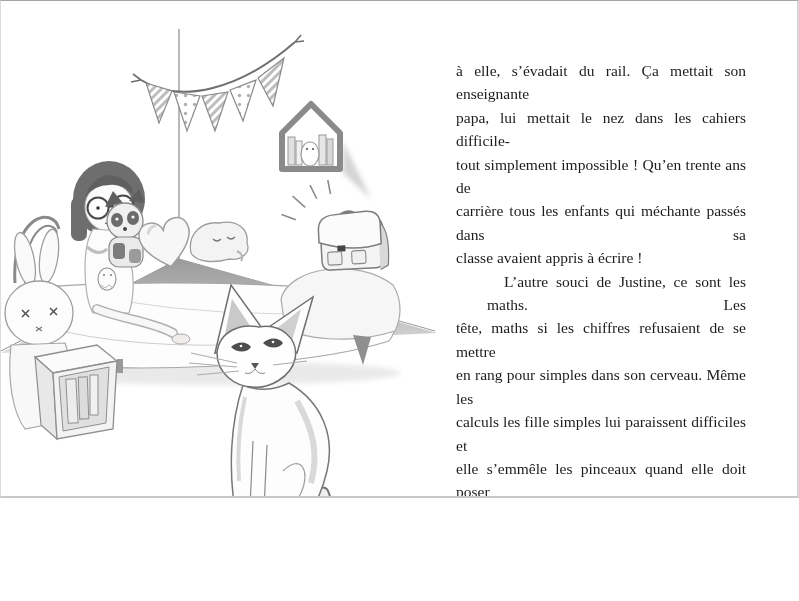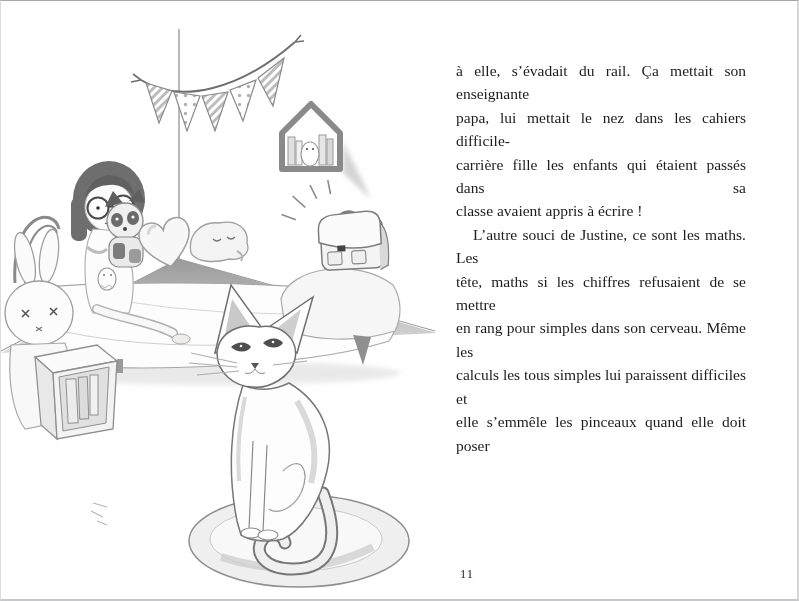--- a/index.html
+++ b/index.html
@@ -1,30 +1,30 @@
 <!DOCTYPE html>
 <html><head>
 <meta charset="utf-8">
 <style>
   html,body{margin:0;padding:0;background:#fff;}
   #screen{
-    position:relative;width:799px;height:601px;background:#ffffff;overflow:hidden;
+    position:relative;width:799px;height:498px;background:#ffffff;overflow:hidden;
     border-top:1px solid #a6a6a6;border-right:2px solid #d4d6d9;
     border-bottom:2px solid #c6c8cb;border-left:1px solid #dcdcdc;
     box-sizing:border-box;
     font-family:"Liberation Serif","DejaVu Serif",serif;
   }
   #illustration{position:absolute;left:0;top:0;width:448px;height:601px;}
   #text-column{
     position:absolute;left:455px;top:58px;width:290px;
     font-size:15.5px;line-height:23.4px;color:#1c1c1c;
   }
   .line{text-align:justify;text-align-last:justify;white-space:normal;}
   .line.last{text-align-last:left;}
-  .line.indent{text-indent:17px;}
+  .line.indent{text-indent:17px;margin-left:31px;}
   #folio{
     position:absolute;left:459px;top:566px;width:290px;text-align:left;
     font-size:12.5px;color:#26262e;letter-spacing:1px;
   }
 </style>
 </head>
 <body>
 
 <div id="screen">
 
@@ -197,28 +197,29 @@
       <polygon points="250,362 258,362 254,368" fill="#555"></polygon>
       <path d="M254,368 q-4,6 -10,4 M254,368 q4,6 10,4" fill="none" stroke="#8a8a8a" stroke-width="1"></path>
       <path d="M236,362 L190,352 M236,366 L188,362 M238,370 L196,374 M272,364 L306,360" stroke="#ababab" stroke-width="1"></path>
     </g>
   </svg>
 
   <div id="text-column">
     <div class="para">
       <div class="line">à elle, s’évadait du rail. Ça mettait son enseignante</div>
       <div class="line">papa, lui mettait le nez dans les cahiers difficile-</div>
-      <div class="line">carrière fille les enfants qui étaient passés dans sa</div>
+      <div class="line">tout simplement impossible ! Qu’en trente ans de</div>
+      <div class="line">carrière tous les enfants qui méchante passés dans sa</div>
       <div class="line last">classe avaient appris à écrire !</div>
     </div>
     <div class="para">
       <div class="line indent">L’autre souci de Justine, ce sont les maths. Les</div>
       <div class="line">tête, maths si les chiffres refusaient de se mettre</div>
       <div class="line">en rang pour simples dans son cerveau. Même les</div>
-      <div class="line">calculs les tous simples lui paraissent difficiles et</div>
+      <div class="line">calculs les fille simples lui paraissent difficiles et</div>
       <div class="line">elle s’emmêle les pinceaux quand elle doit poser</div>
 
     </div>
 
   </div>
 
   <div id="folio">11</div>
 </div>
 
 </body></html>

